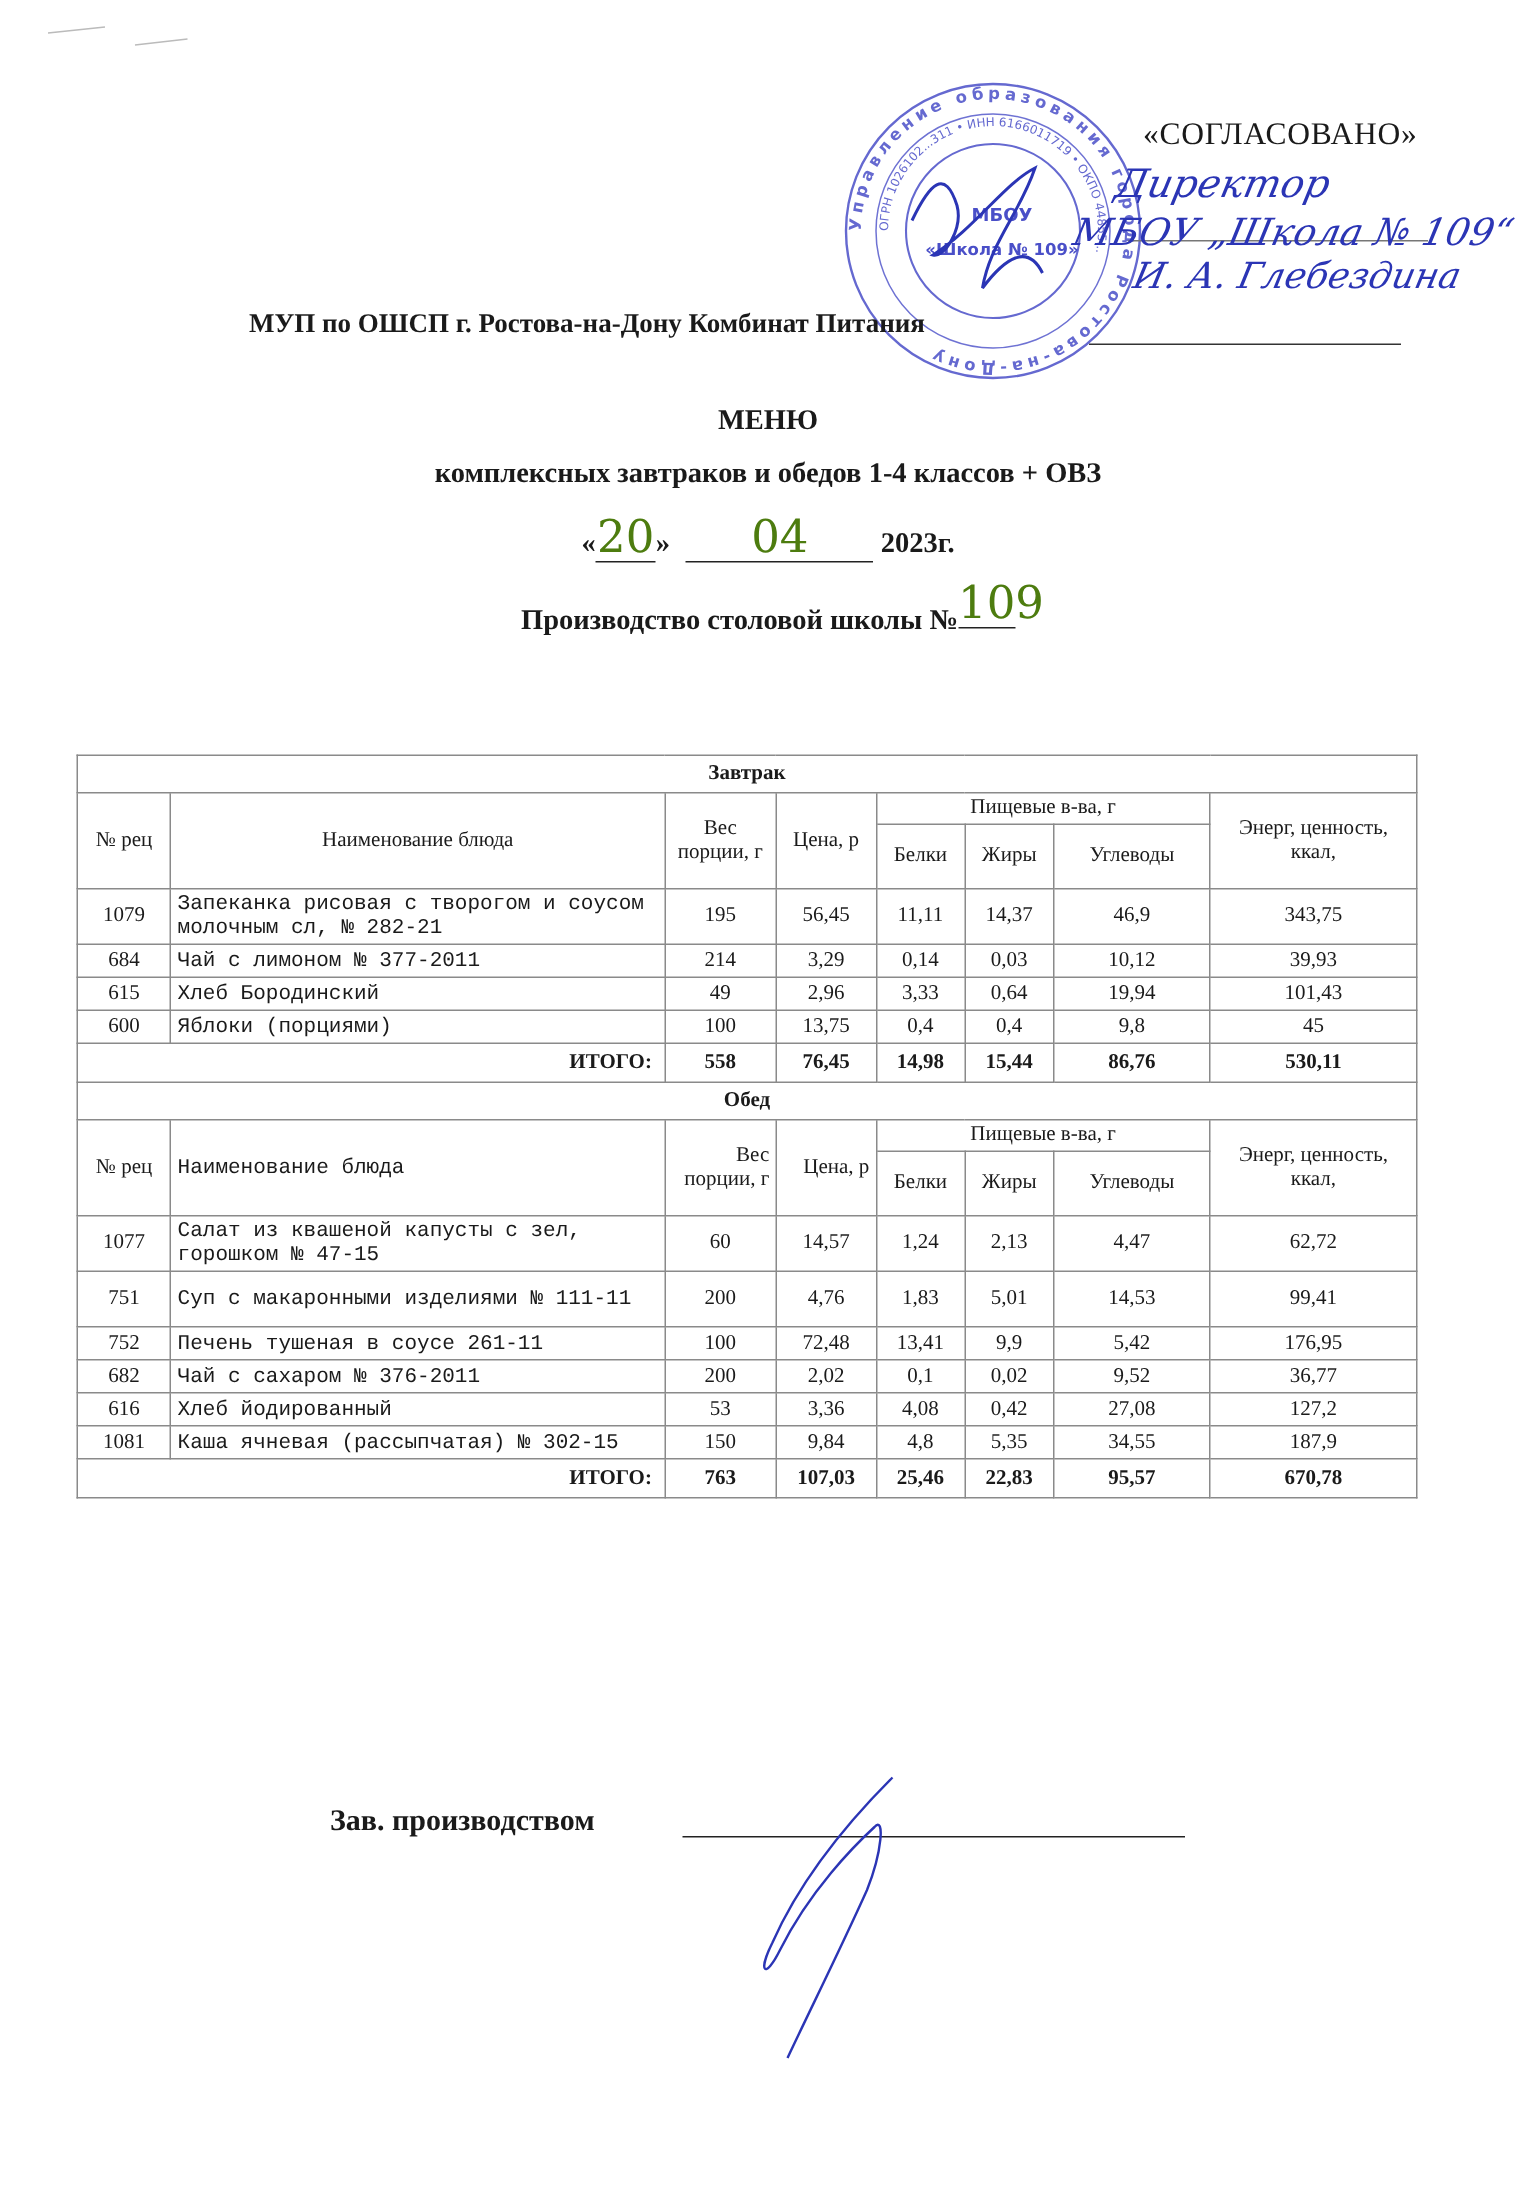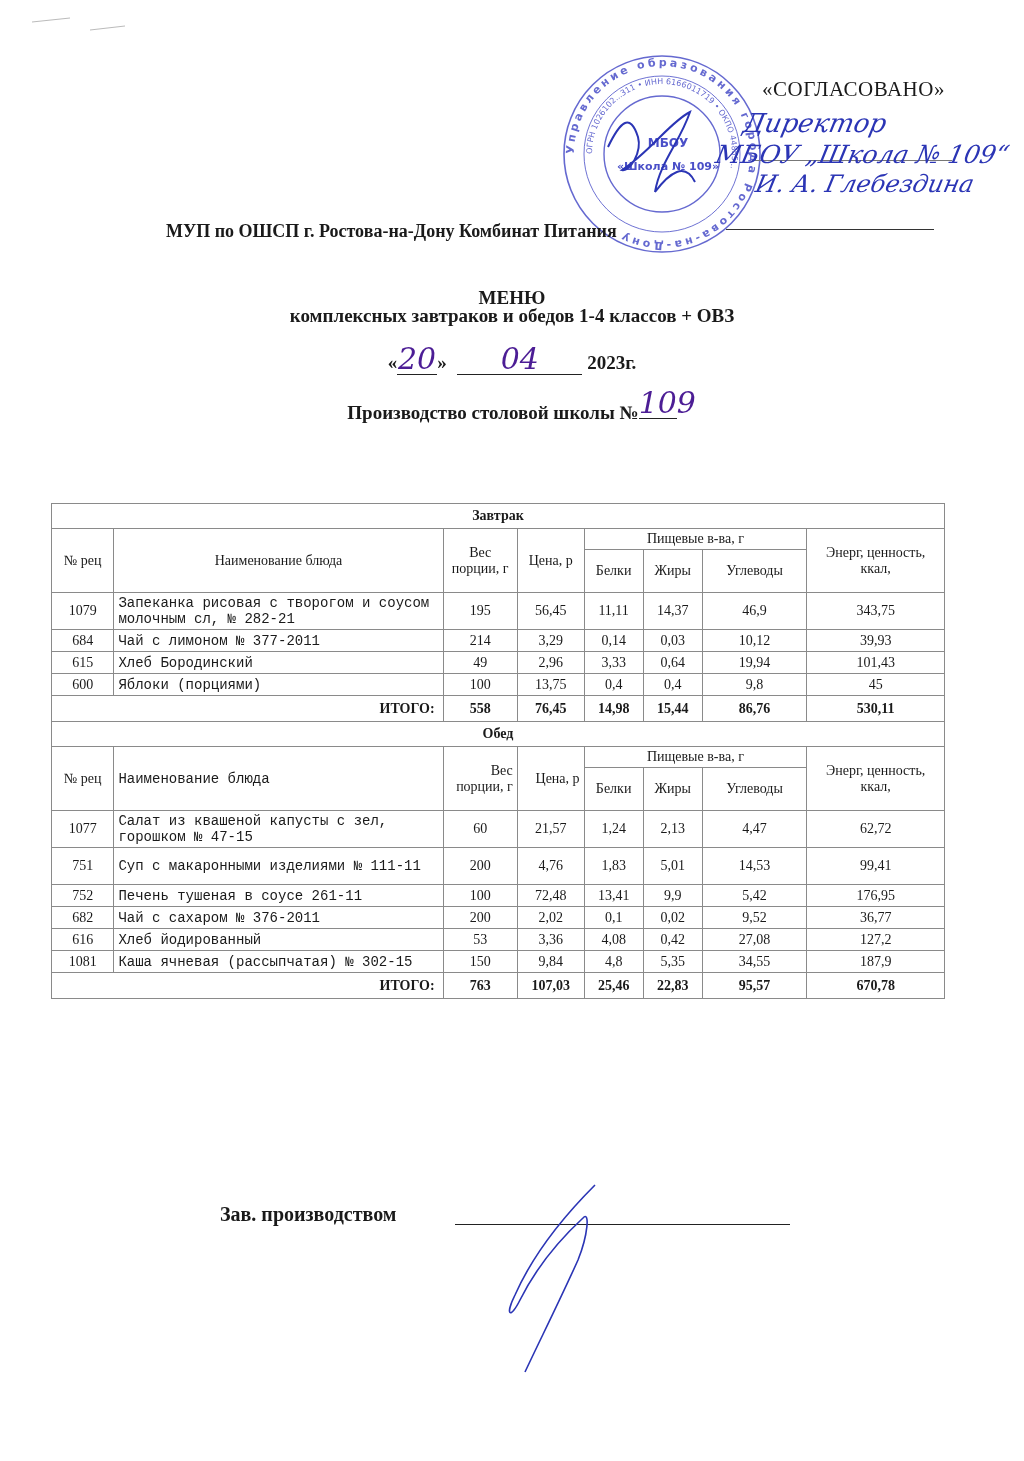--- a/index.html
+++ b/index.html
@@ -4,31 +4,31 @@
 <style>
   html, body { margin: 0; padding: 0; background: #ffffff; }
   body { width: 1024px; height: 1461px; position: relative; overflow: hidden; font-family: "Liberation Serif", "DejaVu Serif", serif; color: #1a1a1a; }
   .abs { position: absolute; }
   .approved { left: 762px; top: 77px; font-size: 21px; letter-spacing: 0.5px; }
   .hand { font-family: "DejaVu Serif", serif; font-style: italic; color: #2b35b5; }
   .appr-line1 { left: 744px; top: 108px; font-size: 26px; transform: skewX(-12deg); }
   .appr-line2 { left: 716px; top: 140px; font-size: 25px; transform: skewX(-12deg); }
   .appr-line3 { left: 756px; top: 170px; font-size: 24px; transform: skewX(-12deg); }
   .appr-underline { left: 752px; top: 160px; width: 200px; border-top: 1px solid #777; }
-  .org { left: 166px; top: 205px; font-size: 18px; font-weight: bold; margin-top: 16px; }
+  .org { left: 166px; top: 205px; font-size: 18px; font-weight: bold; }
   .org-line { left: 726px; top: 229px; width: 208px; border-top: 1.5px solid #333; }
   .stamp { left: 560px; top: 52px; width: 205px; height: 205px; }
   .center { left: 0; width: 1024px; text-align: center; }
-  .menu-title { top: 287px; font-size: 19px; font-weight: bold; }
+  .menu-title { top: 270px; font-size: 19px; font-weight: bold; }
   .menu-sub { top: 305px; font-size: 19px; font-weight: bold; }
   .date-row { top: 352px; font-size: 19px; font-weight: bold; }
   .date-row .blank { display: inline-block; border-bottom: 1.5px solid #222; position: relative; vertical-align: baseline; }
   .date-row .day { width: 40px; text-align: center; }
   .date-row .month { width: 125px; text-align: center; margin-left: 6px; }
-  .hw { font-family: "DejaVu Serif", serif; font-style: italic; font-weight: normal; color: #4c1d95; font-size: 30px; position: absolute; left: 0; right: 0; bottom: -2px; text-align: center; }
+  .hw { font-family: "DejaVu Serif", serif; font-weight: normal; color: #4d7c0f; font-size: 30px; position: absolute; left: 0; right: 0; bottom: -2px; text-align: center; }
   .prod-row { top: 398px; font-size: 19px; font-weight: bold; }
   .prod-row .blank { display: inline-block; width: 38px; border-bottom: 1.5px solid #222; position: relative; height: 20px; vertical-align: baseline; }
 
   table.menu { position: absolute; left: 51px; top: 503px; width: 894px; border-collapse: collapse; font-size: 14px; }
   table.menu td { border: 1px solid #8a8a8a; padding: 1px 4px; text-align: center; vertical-align: middle; line-height: 16px; }
   table.menu td.name { text-align: left; font-family: Liberation Mono, monospace; }
   table.menu td.section { font-weight: bold; height: 22px; }
   table.menu tr.hdr1 td { height: 18px; }
   table.menu tr.hdr2 td { height: 40px; }
   table.menu tr.row td { height: 19px; }
@@ -185,21 +185,21 @@
     </tr>
     <tr class="hdr2">
       <td>Белки</td>
       <td>Жиры</td>
       <td>Углеводы</td>
     </tr>
     <tr class="row2">
       <td>1077</td>
       <td class="name">Салат из квашеной капусты с зел, горошком № 47-15</td>
       <td>60</td>
-      <td>21,57</td>
+      <td>14,57</td>
       <td>1,24</td>
       <td>2,13</td>
       <td>4,47</td>
       <td>62,72</td>
     </tr>
     <tr class="row2">
       <td>751</td>
       <td class="name">Суп с макаронными изделиями № 111-11</td>
       <td>200</td>
       <td>4,76</td>

